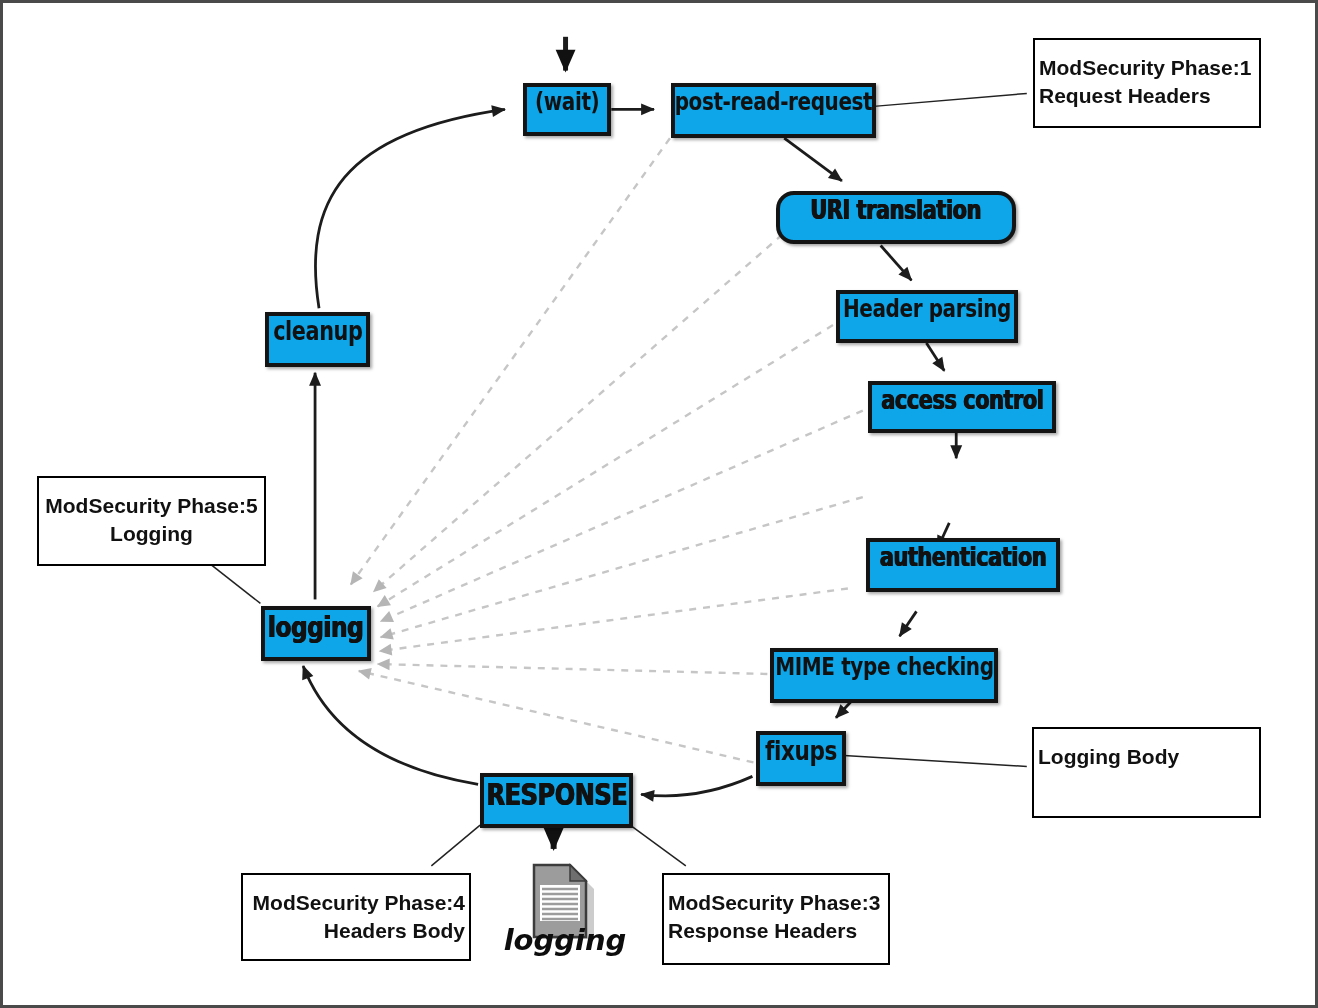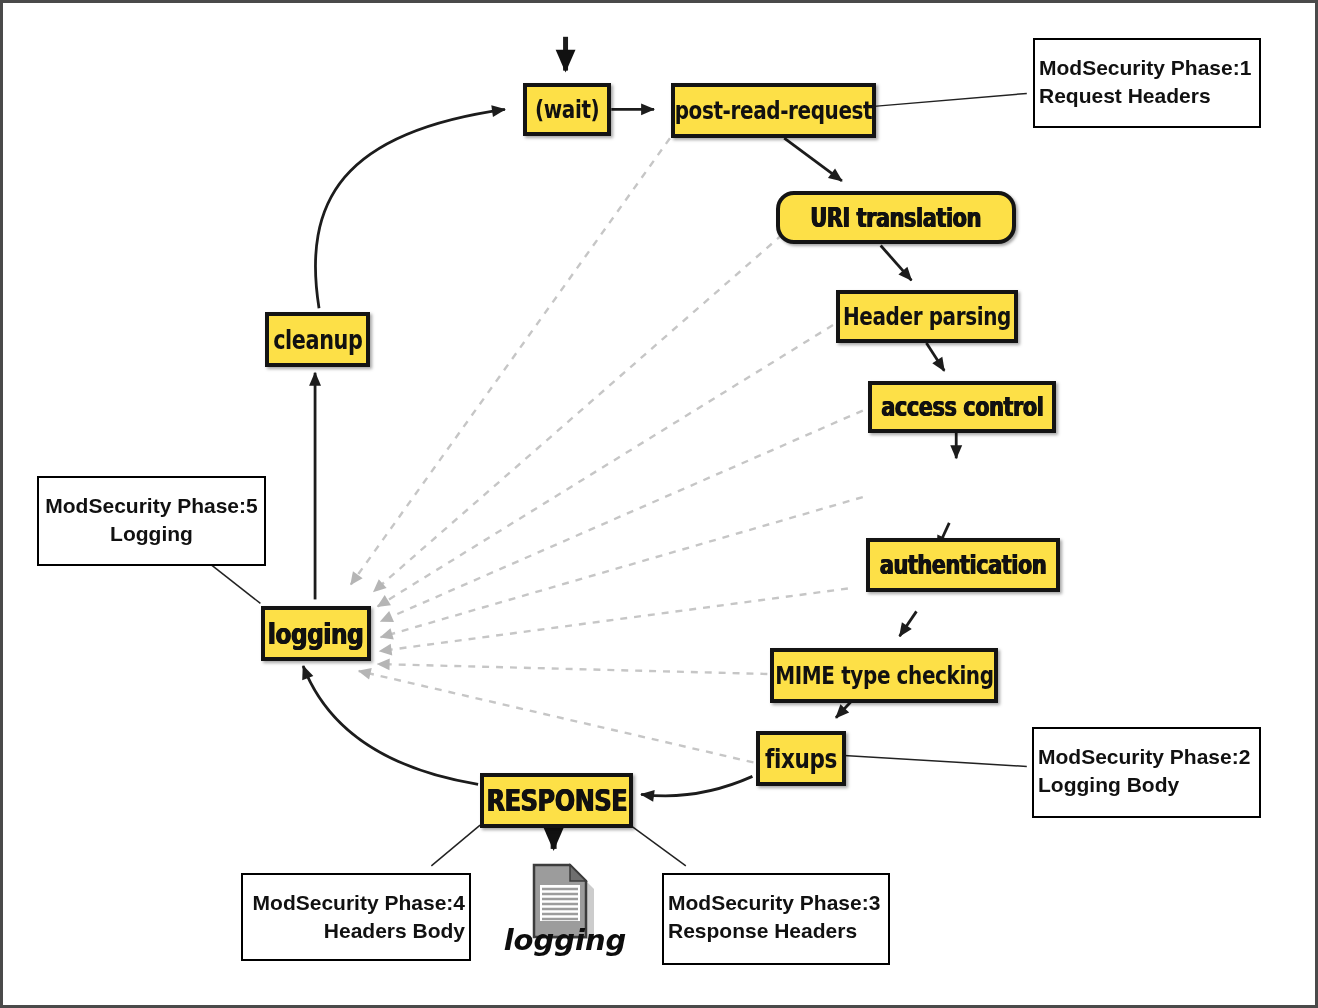--- a/index.html
+++ b/index.html
@@ -9,23 +9,23 @@
     background:#ffffff;
     border:3px solid #4a4a4a;
     box-sizing:border-box;
     overflow:hidden;
     font-family:"Liberation Sans", sans-serif;
   }
   #wires{position:absolute;left:0;top:0;width:100%;height:100%;}
 
   .node{
     position:absolute;
-    background:#fde047;
+    background:#0ea5e9;
     border:4px solid #141414;
-    display:flex;align-items:center;justify-content:center;
+    display:flex;align-items:flex-start;justify-content:center;
     box-shadow:2px 2px 3px rgba(0,0,0,0.35);
     box-sizing:border-box;
   }
   .node .lbl{
     font-family:"DejaVu Sans", sans-serif;
     font-weight:bold;
     color:#111;
     white-space:nowrap;
     letter-spacing:-0.5px;
     transform:scaleX(0.8);
@@ -164,21 +164,20 @@
   </div>
   <div class="node" id="n-clean">
     <span class="lbl">cleanup</span>
   </div>
 
   <div class="callout" id="c-p1">
     <div>ModSecurity Phase:1</div>
     <div>Request Headers</div>
   </div>
   <div class="callout" id="c-p2">
-    <div>ModSecurity Phase:2</div>
     <div>Logging Body</div>
   </div>
   <div class="callout" id="c-p3">
     <div>ModSecurity Phase:3</div>
     <div>Response Headers</div>
   </div>
   <div class="callout right" id="c-p4">
     <div>ModSecurity Phase:4</div>
     <div>Headers Body</div>
   </div>

